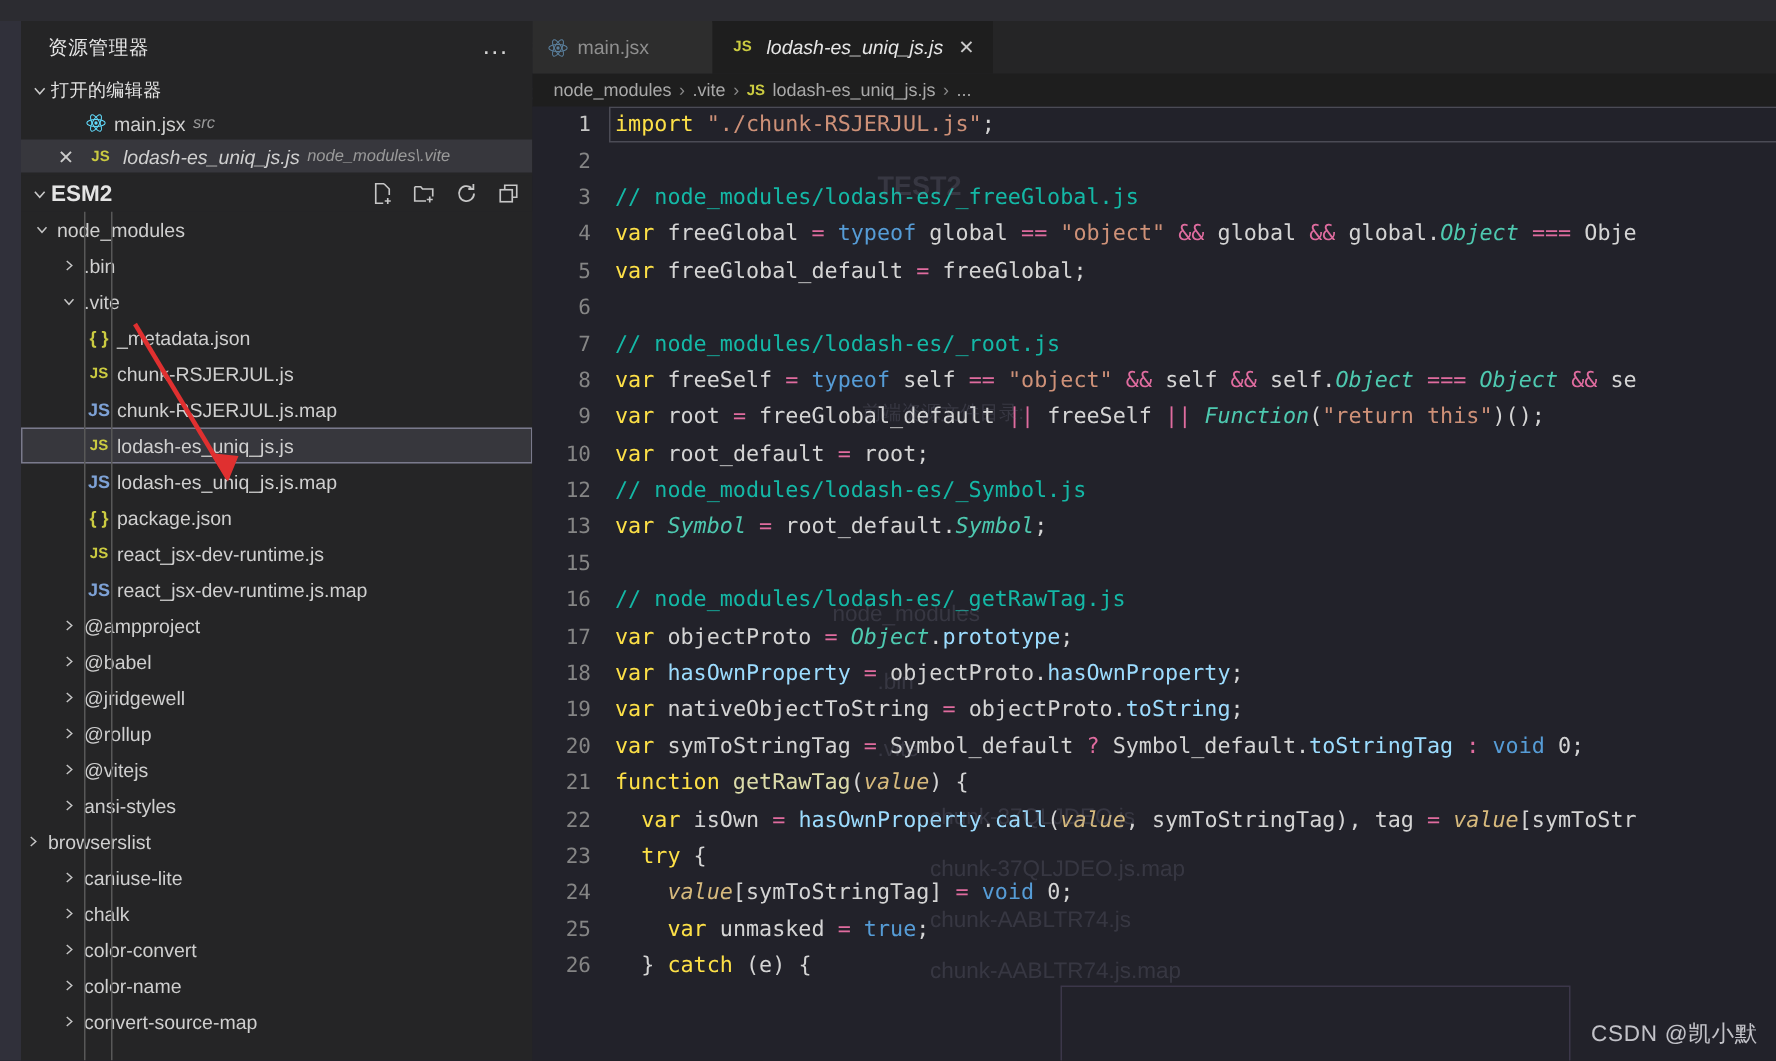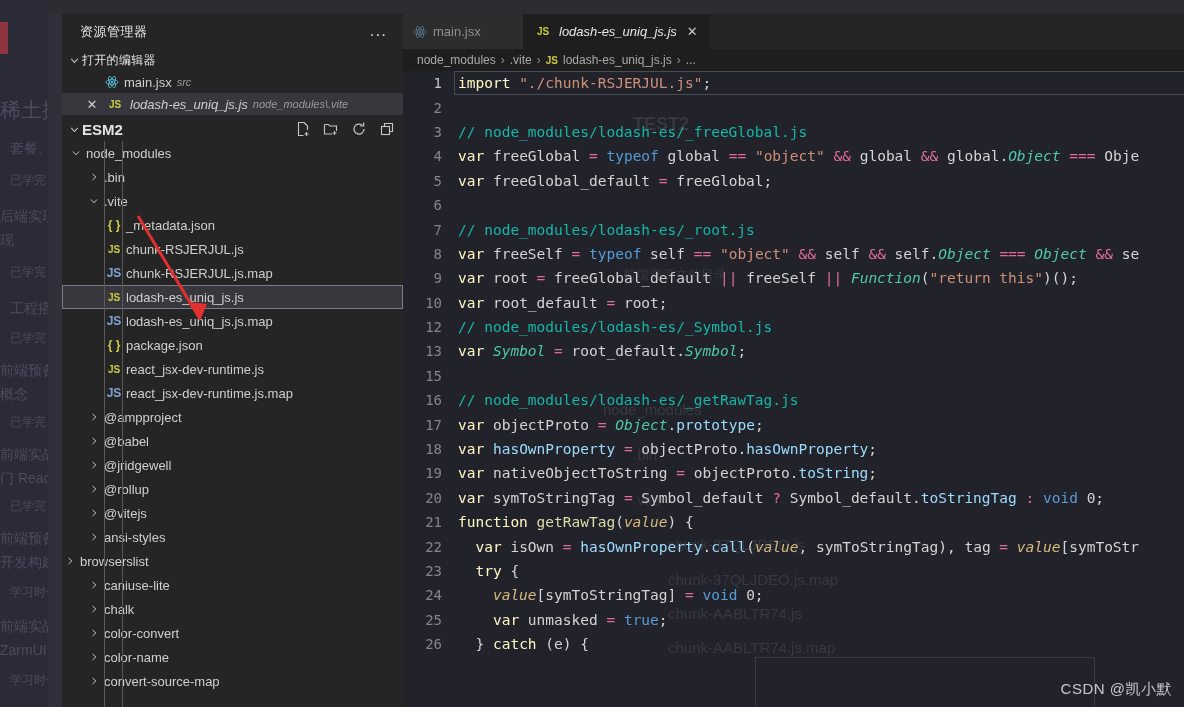--- a/index.html
+++ b/index.html
@@ -30,21 +30,20 @@
     width: 8px; height: 32px;
     background: rgba(220,60,70,.55);
   }
 
   
   #vscode {
     position: absolute;
     left: 0; top: 14px;
     width: 996px; height: 693px;
     z-index: 5;
-    margin-left: 48px;
   }
 
   
   #titlebar {
     position: absolute; left: 0; top: -14px; width: 1184px; height: 14px;
     background: #2c2c31;
     color: #cfcfd4;
     font-size: 11px;
     text-align: center;
     line-height: 12px;
@@ -210,21 +209,21 @@
     width: 55px; flex: 0 0 55px; text-align: right; padding-right: 16px;
     color: #858585; font-size: 14px;
   }
   .cline.cur .gutter { color: #c6c6c6; }
   .ctext { flex: 1; position: relative; }
   .cline.cur .ctext::before {
     content:""; position:absolute; left:-4px; right:-700px; top:-4px; bottom:-4px;
     border: 1px solid #4b4b55; pointer-events: none;
   }
 
-  .kw   { color: #fef9c3; }   
+  .kw   { color: #fde047; }   
   .kw2  { color: #569cd6; }   
   .str  { color: #ce9178; }
   .cmt2 { color: #14b8a6; }
   .fn   { color: #dcdcaa; }
   .var  { color: #9cdcfe; }
   .plain{ color: #d4d4d4; }
   .pinkop { color: #e06c9f; }
   .type { color: #4ec9b0; font-style: italic; }
   .param{ color: #d7ba7d; font-style: italic; }
   .punct{ color: #d4d4d4; }

